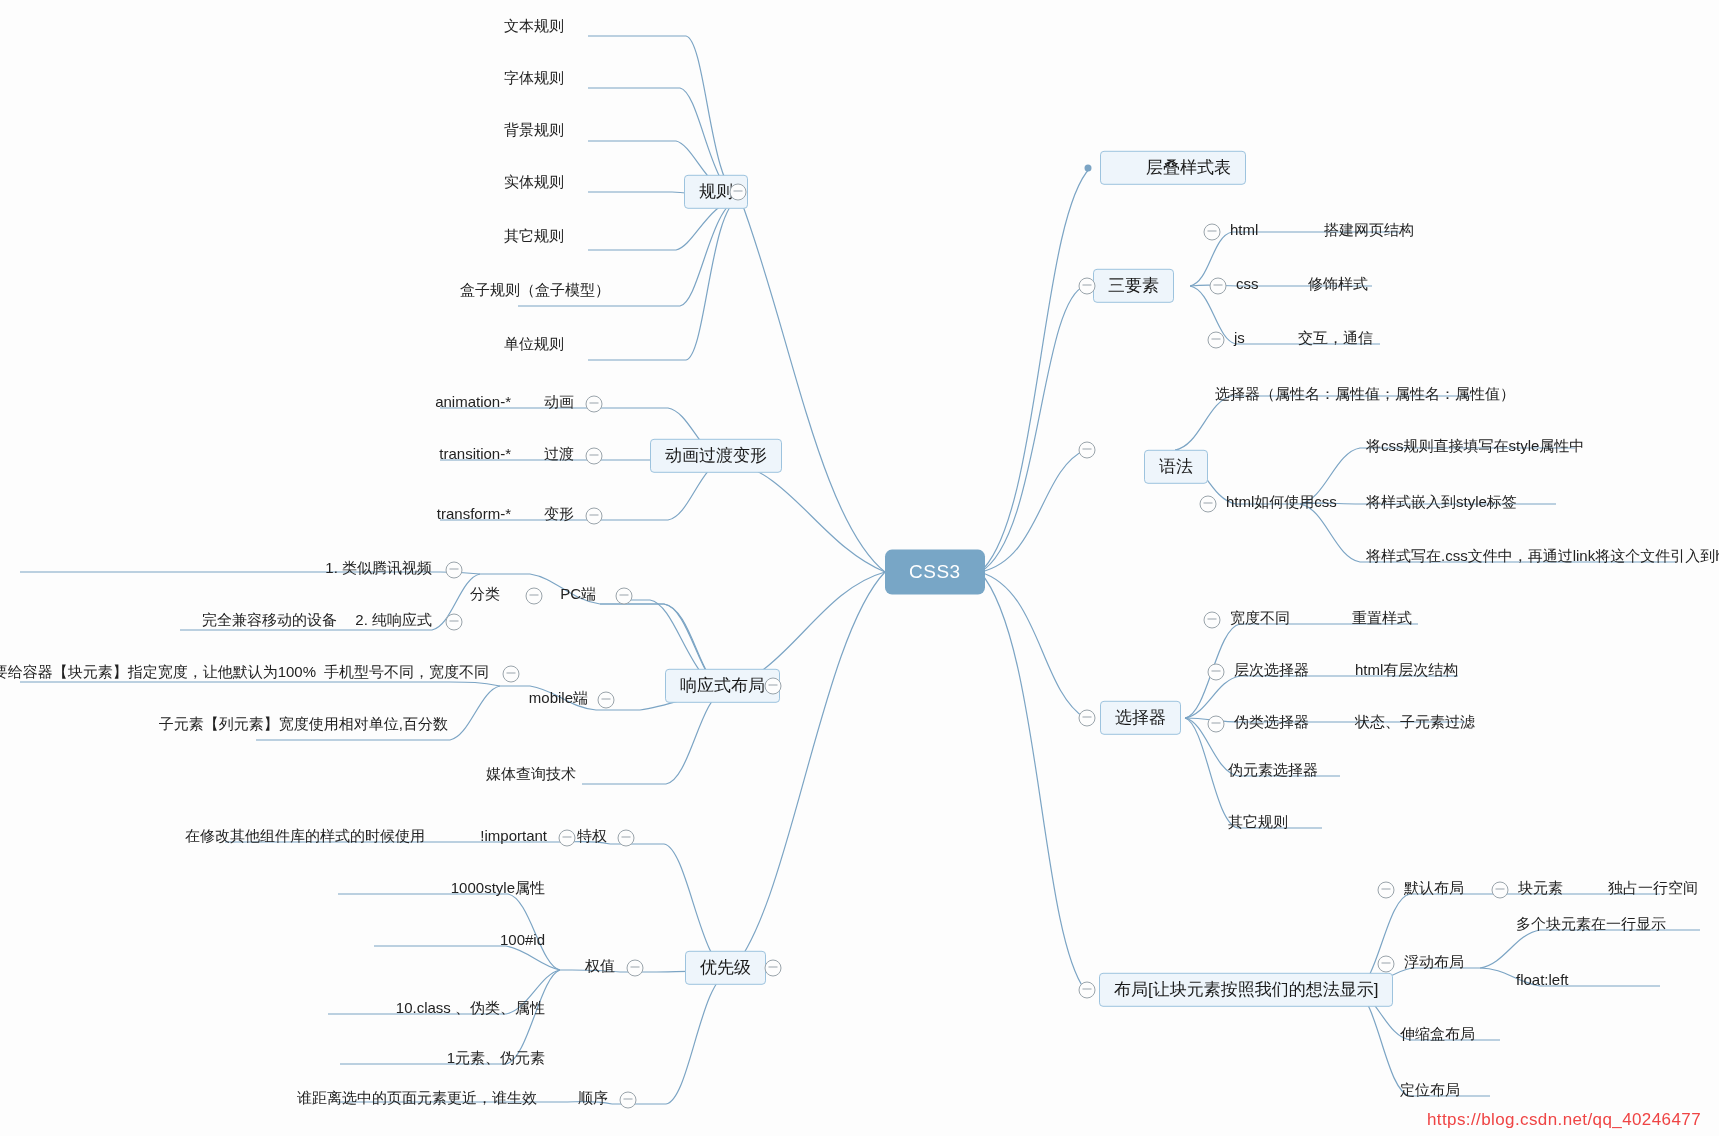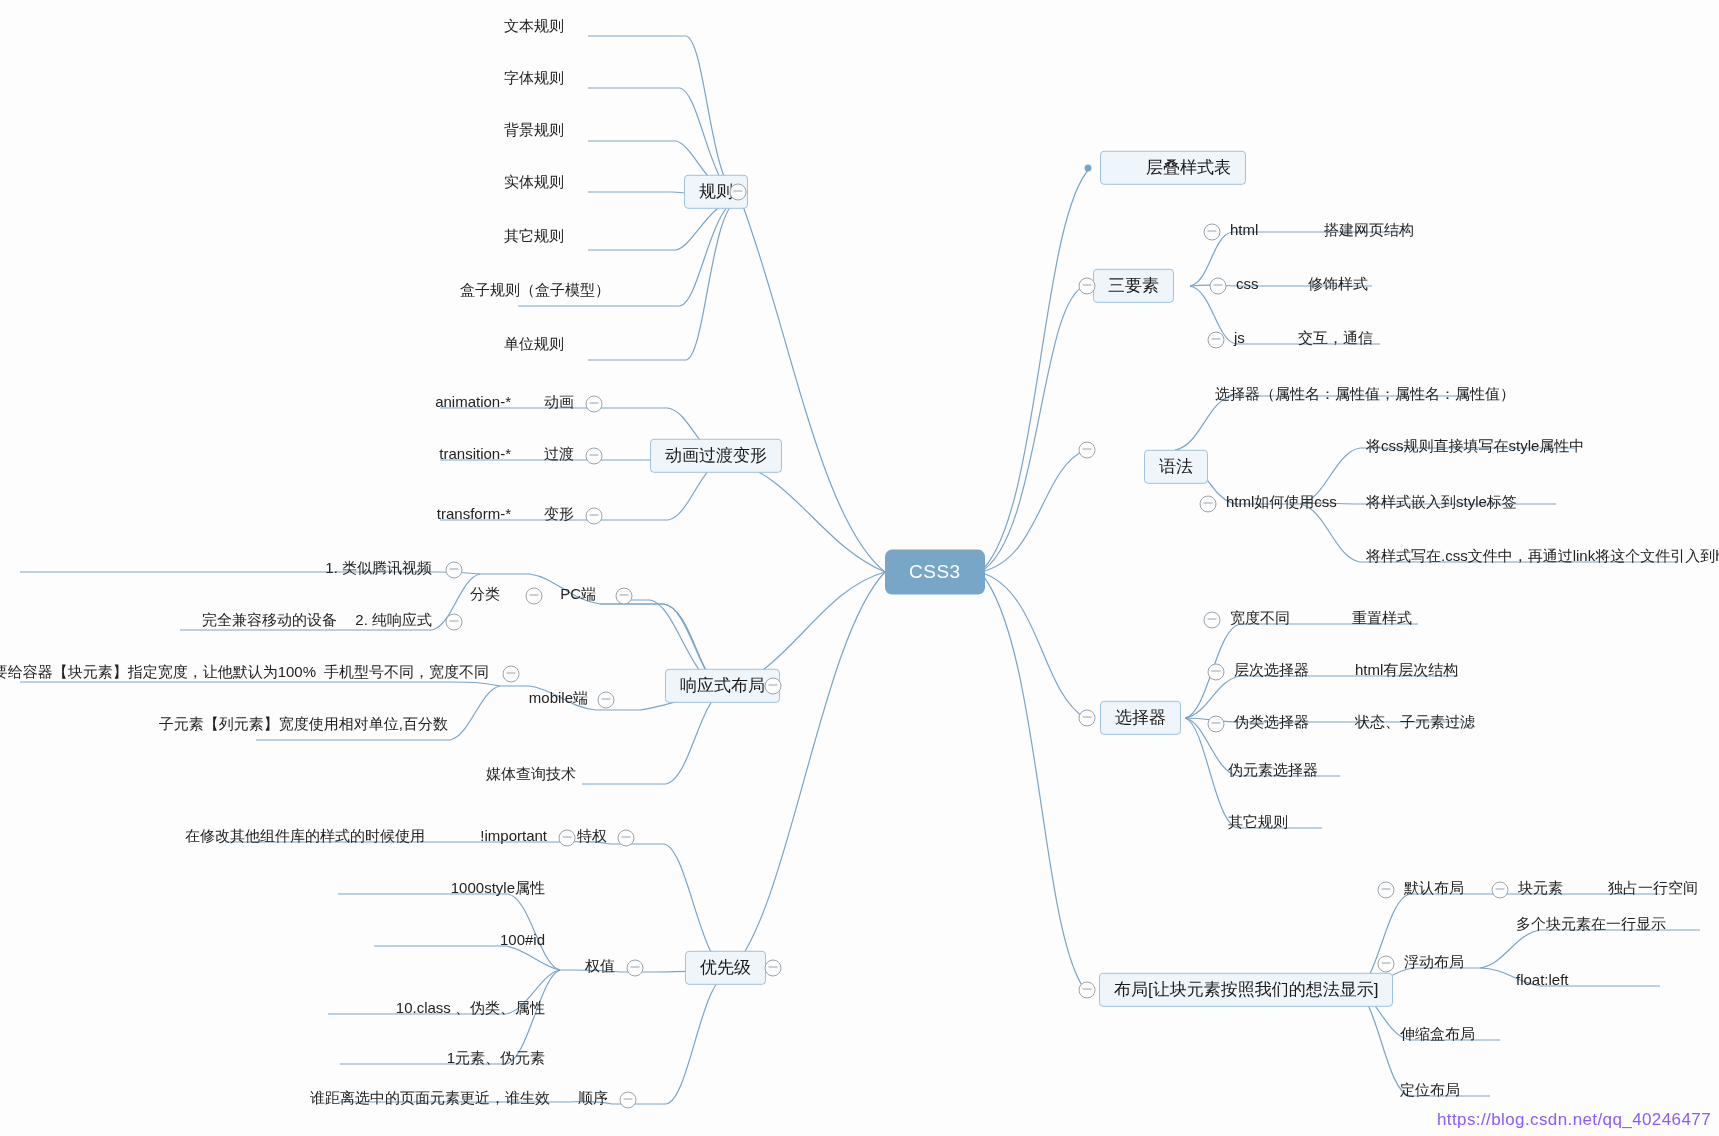--- a/index.html
+++ b/index.html
@@ -70,24 +70,24 @@
   }
   .dot {
     position: absolute;
     width: 7px; height: 7px;
     border-radius: 50%;
     background: #7ba4c4;
     transform: translate(-50%, -50%);
   }
   .watermark {
     position: absolute;
-    right: 8px;
+    right: 18px;
     bottom: 6px;
     font-size: 17px;
-    color: #8b5cf6;
+    color: #ef4444;
     letter-spacing: .4px;
   }
 </style>
 </head>
 <body>
 
 <div id="canvas">
 
   <svg class="links" viewBox="0 0 1719 1136" xmlns="http://www.w3.org/2000/svg">
     <g fill="none" stroke="#7ba4c4" stroke-width="1.2">
@@ -234,21 +234,21 @@
   <div class="node plain" style="left:615px; top:968px; transform:translate(-100%,-50%);">权值</div>
   <div class="toggle" style="left:635px; top:968px;"></div>
 
   <div class="node plain" style="left:545px; top:890px; transform:translate(-100%,-50%);">1000style属性</div>
   <div class="node plain" style="left:545px; top:942px; transform:translate(-100%,-50%);">100#id</div>
   <div class="node plain" style="left:545px; top:1010px; transform:translate(-100%,-50%);">10.class 、伪类、属性</div>
   <div class="node plain" style="left:545px; top:1060px; transform:translate(-100%,-50%);">1元素、伪元素</div>
 
   <div class="node plain" style="left:608px; top:1100px; transform:translate(-100%,-50%);">顺序</div>
   <div class="toggle" style="left:628px; top:1100px;"></div>
-  <div class="node plain" style="left:550px; top:1100px; transform:translate(-100%,-50%);">谁距离选中的页面元素更近，谁生效</div>
+  <div class="node plain" style="left:537px; top:1100px; transform:translate(-100%,-50%);">谁距离选中的页面元素更近，谁生效</div>
 
   <div class="node boxed" style="left:1100px; top:168px;padding-left:45px;">层叠样式表</div>
   <div class="dot" style="left:1088px; top:168px;"></div>
 
   <div class="node boxed" style="left:1093px; top:286px;">三要素</div>
   <div class="toggle" style="left:1087px; top:286px;"></div>
 
   <div class="toggle" style="left:1212px; top:232px;"></div>
   <div class="node plain" style="left:1230px; top:232px;">html</div>
   <div class="node plain" style="left:1324px; top:232px;">搭建网页结构</div>

